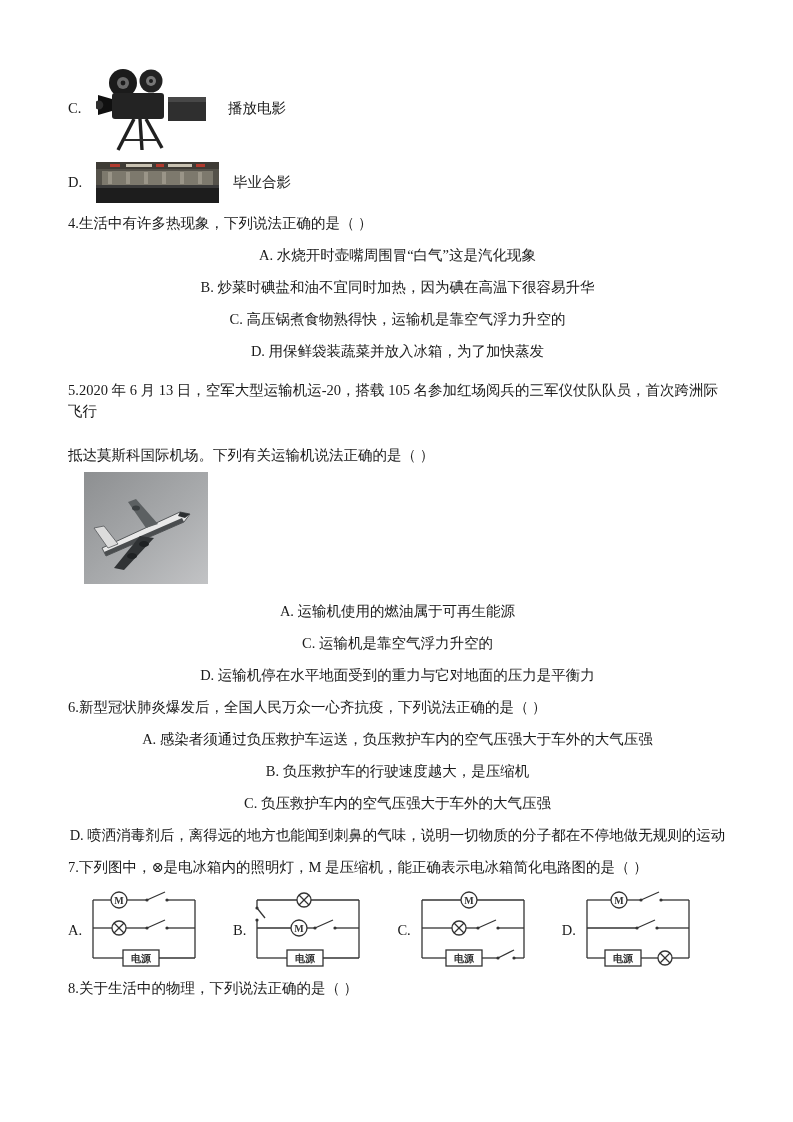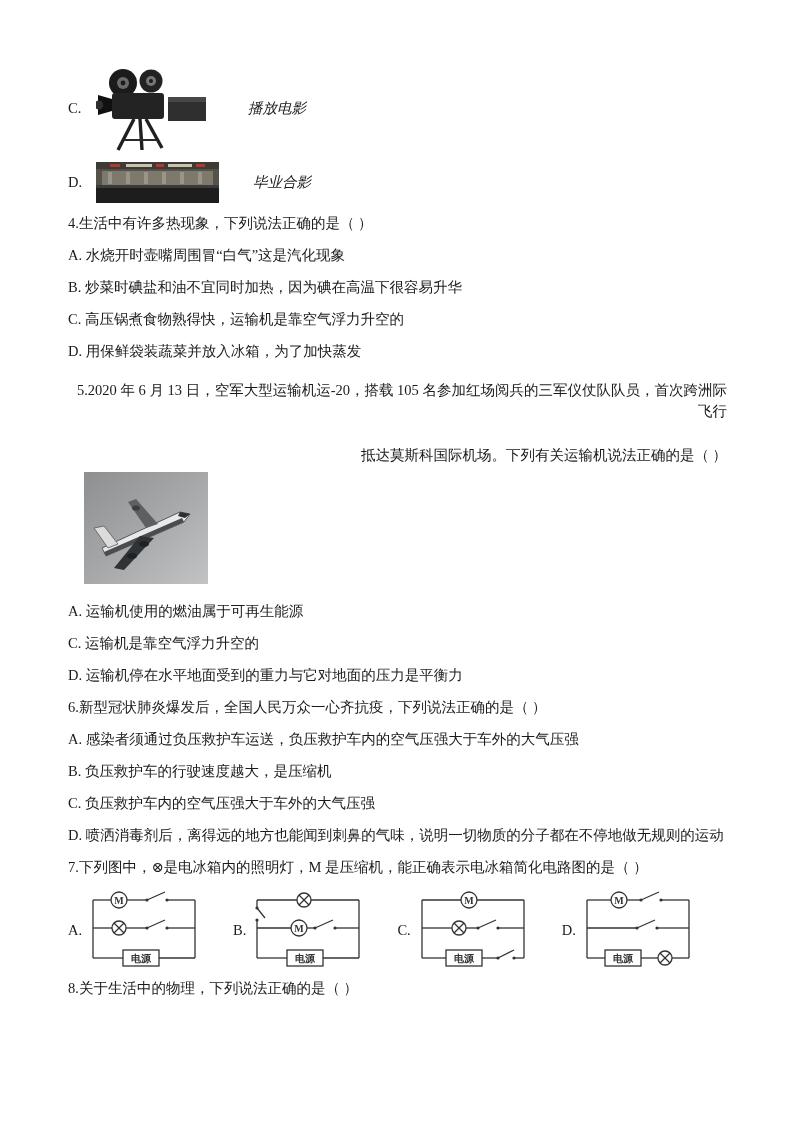--- a/index.html
+++ b/index.html
@@ -3,34 +3,34 @@
 <meta charset="utf-8">
 <style>
   * { box-sizing: border-box; }
   html,body { margin:0; padding:0; background:#ffffff; }
   body { font-family:"Liberation Serif","DejaVu Serif",serif; color:#1a1a1a; }
   .page {
     width:793px; min-height:1122px; margin:0 auto; background:#fff;
     padding:56px 66px 30px 68px; font-size:14.5px; line-height:1.45;
   }
   .stem { margin:6px 0 10px 0; }
-  .opt  { margin:11px 0; }
+  .opt  { margin:11px 0;text-align:center; }
   .opt-row { display:flex; align-items:center; margin:10px 0; }
   .opt-label { flex:0 0 26px; }
-  .caption { margin-left:34px;font-style:italic; }
+  .caption { margin-left:14px; }
   .img-wrap { display:inline-block; line-height:0; }
   .proj-wrap { margin-left:2px; }
   .photo-wrap { margin-left:2px; }
   .plane-wrap { margin:6px 0 4px 16px; }
   .circuits { display:flex; align-items:center; gap:6px; margin:8px 0 6px 0; }
   .circuit-item { display:flex; align-items:center; margin-right:24px; }
   .circuit-item .c-label { margin-right:3px; }
   svg text.batt { font-family:"Liberation Serif","DejaVu Serif",serif; font-weight:bold; font-size:10px; }
   svg text.motor { font-family:"Liberation Serif",serif; font-size:10px; font-weight:bold; }
-  .two-line { margin:18px 0 0 0;text-align:right; }
+  .two-line { margin:18px 0 0 0; }
   .two-line .l2 { margin-top:23px; }
 </style>
 </head>
 <body>
 
 <div class="page">
 
   
   <div class="opt-row">
     <span class="opt-label">C.</span>

